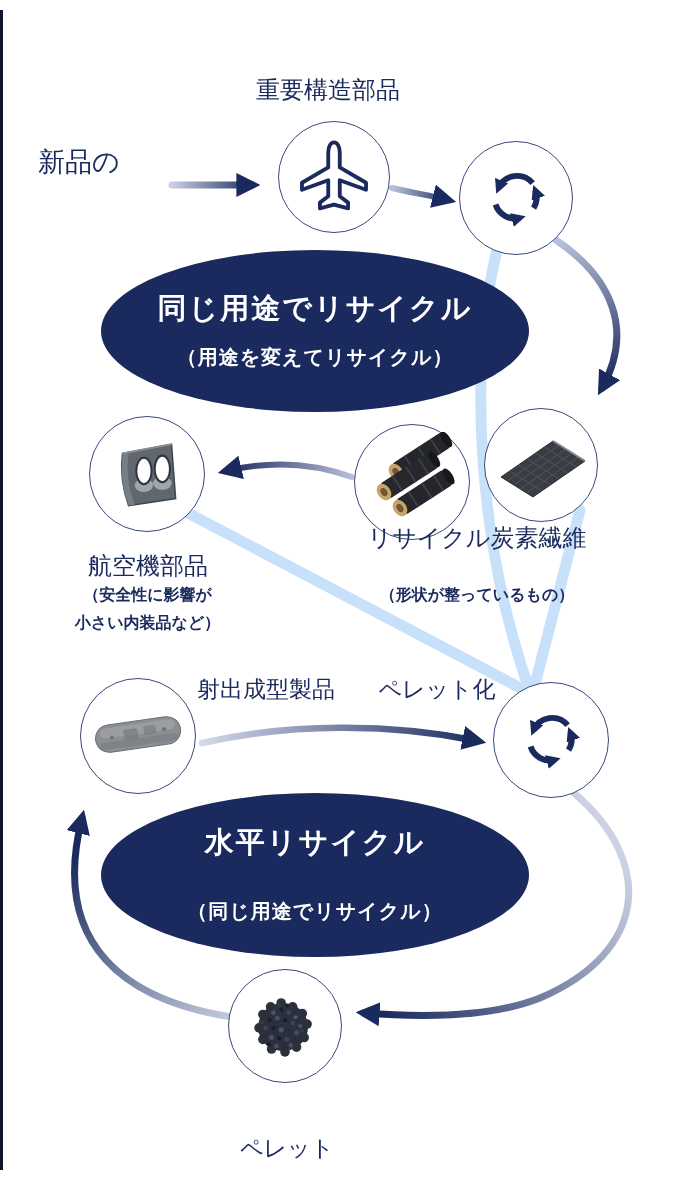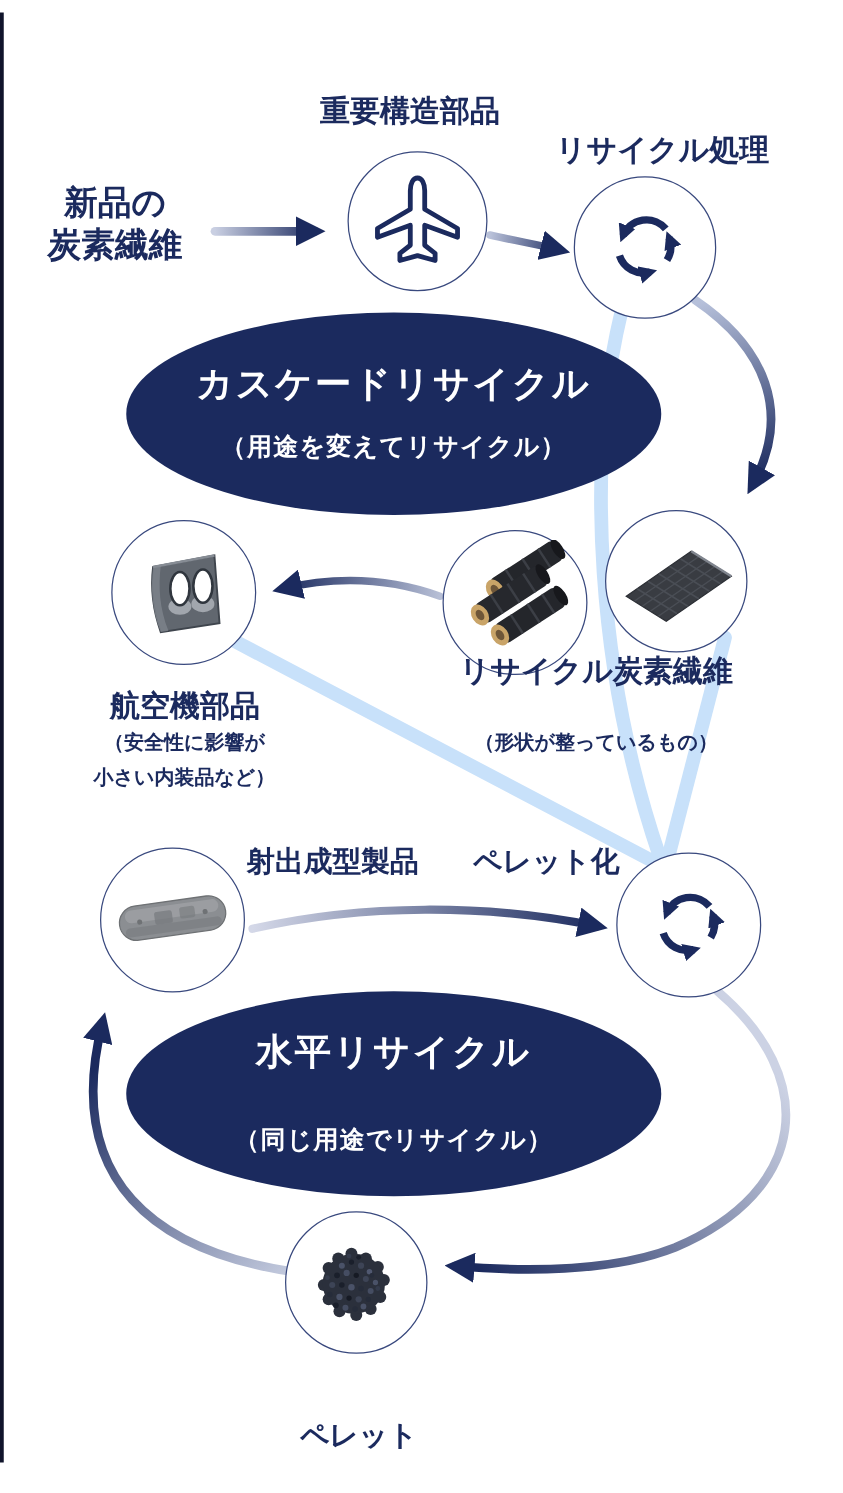--- a/index.html
+++ b/index.html
@@ -7,43 +7,43 @@
           font-family:"Liberation Sans",sans-serif;}
   .edge-strip{position:absolute;left:0;top:10px;width:3px;height:1160px;background:#10142b;}
   svg.overlay{position:absolute;left:0;top:0;pointer-events:none;}
   .z1{z-index:1}.z3{z-index:3}
   .bubble{position:absolute;background:#1b2a5e;border-radius:50%;z-index:2;
           display:flex;flex-direction:column;align-items:center;justify-content:center;}
   .bubble .ttl{color:#fff;font-weight:800;font-size:29px;letter-spacing:2px;line-height:1.2;}
   .bubble .sub{color:#fff;font-weight:700;font-size:20px;letter-spacing:1px;margin-top:18px;}
   .node{position:absolute;background:#fff;border:1.5px solid #39497e;border-radius:50%;
         box-sizing:border-box;display:flex;align-items:center;justify-content:center;z-index:4;}
-  .lbl{position:absolute;color:#1b2a5e;font-weight:700;font-size:23px;text-align:center;
+  .lbl{position:absolute;color:#1b2a5e;font-weight:400;font-size:23px;text-align:center;
        white-space:nowrap;z-index:5;line-height:1.2;}
   .lbl.note{font-weight:600;font-size:16px;}
-  .lbl.big{font-size:27px;text-align:center;line-height:1.25;}
+  .lbl.big{font-size:27px;text-align:left;line-height:1.25;}
   .lbl.md{font-size:24px;}
 </style>
 </head>
 <body>
 
 <div class="canvas">
 
   <div class="edge-strip"></div>
 
   <svg class="overlay z1" width="674" height="1194" viewBox="0 0 674 1194">
     <g stroke="#c8e1fa" stroke-width="11" fill="none" stroke-linecap="round">
       <path d="M 497 250 C 468 370 478 540 528 686"></path>
       <path d="M 186 512 L 528 692"></path>
       <path d="M 580 510 L 534 688"></path>
     </g>
   </svg>
 
   <div class="bubble" style="left:101px;top:250px;width:428px;height:162px;">
-    <div class="ttl">カスケードリサイクル</div>
+    <div class="ttl">同じ用途でリサイクル</div>
     <div class="sub">（用途を変えてリサイクル）</div>
   </div>
 
   <div class="bubble" style="left:101px;top:793px;width:428px;height:164px;gap:20px;">
     <div class="ttl">水平リサイクル</div>
     <div class="sub">（同じ用途でリサイクル）</div>
   </div>
 
   <svg class="overlay z3" width="674" height="1194" viewBox="0 0 674 1194">
     <defs>
@@ -242,26 +242,24 @@
         <circle cx="68" cy="55" r="2" fill="#343b4c"></circle>
           <circle cx="26" cy="46" r="2" fill="#343b4c"></circle>
         <circle cx="44" cy="28" r="2" fill="#343b4c"></circle>
           <circle cx="52" cy="29" r="2" fill="#1a1f2b"></circle>
       </g>
     </svg>
   </div>
 
   <div class="lbl big" style="left:38px;top:146px;">
     <div>新品の</div>
-    <div>炭素繊維</div>
   </div>
 
   <div class="lbl md" style="left:208px;top:76px;width:240px;">重要構造部品</div>
 
-  <div class="lbl md" style="left:410px;top:107px;width:240px;">リサイクル処理</div>
 
   <div class="lbl md" style="left:28px;top:552px;width:240px;">航空機部品</div>
   <div class="lbl note" style="left:25px;top:585px;width:245px;">（安全性に影響が</div>
   <div class="lbl note" style="left:25px;top:613px;width:245px;">小さい内装品など）</div>
 
   <div class="lbl md" style="left:357px;top:524px;width:240px;">リサイクル炭素繊維</div>
   <div class="lbl note" style="left:347px;top:585px;width:260px;text-align:center;">（形状が整っているもの）</div>
 
   <div class="lbl" style="left:146px;top:676px;width:240px;">射出成型製品</div>
   <div class="lbl" style="left:317px;top:676px;width:240px;">ペレット化</div>

